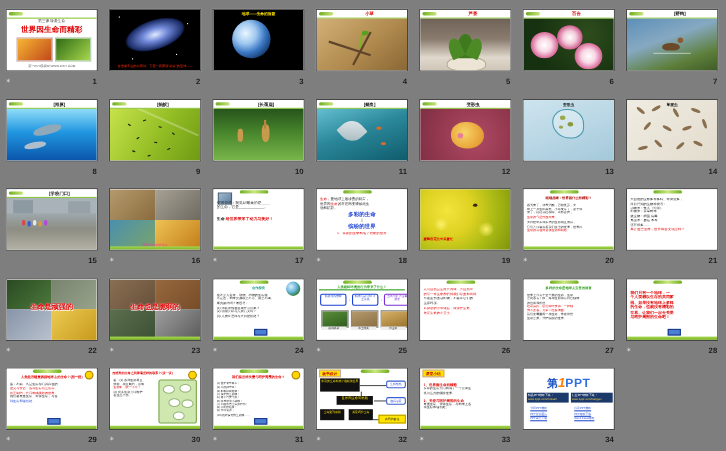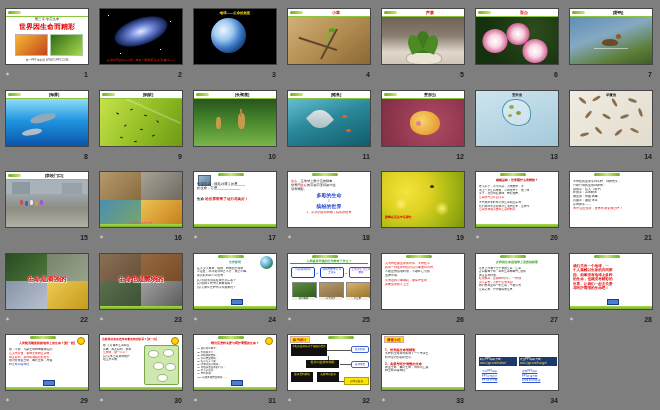--- a/index.html
+++ b/index.html
@@ -640,20 +640,21 @@
             <div class="tab">课堂小结</div>
           </div>
         </div>
         <div class="strip">
           <span class="ico">✶</span>
           <span class="num">33</span>
         </div>
       </div>
       <div class="cell">
         <div class="thumb">
+          <div style="position:absolute;left:0;right:0;top:4px;text-align:center;"><span style="font-size:10px;font-weight:bold;color:#1f55c4;">第</span><span style="font-size:12px;font-weight:bold;font-style:italic;color:#ff7f00;">1</span><span style="font-size:11px;font-weight:bold;color:#2f6fe0;letter-spacing:0.5px;">PPT</span></div>
           <div style="position:absolute;left:3px;top:22px;width:38px;height:9px;background:#1b3a6b;color:#fff;font-size:2.6px;line-height:1.3;padding:1px;box-sizing:border-box;">精品PPT模板下载：<br><span style="color:#ffd24a;">www.1ppt.com/moban/</span></div>
           <div style="position:absolute;left:43px;top:22px;width:38px;height:9px;background:#1b3a6b;color:#fff;font-size:2.6px;line-height:1.3;padding:1px;box-sizing:border-box;">行业PPT模板下载：<br><span style="color:#ffd24a;">www.1ppt.com/hangye/</span></div>
           <div style="position:absolute;left:6px;top:35px;width:34px;font-size:2.6px;line-height:1.6;color:#2f55d0;text-decoration:underline;">节日PPT模板<br>PPT背景图片<br>PPT课件下载</div>
           <div style="position:absolute;left:46px;top:35px;width:34px;font-size:2.6px;line-height:1.6;color:#2f55d0;text-decoration:underline;">优秀PPT模板<br>PPT教程下载<br>Word Excel教程</div>
         </div>
         <div class="strip">
           <span class="num">34</span>
         </div>
       </div>
     </div>

